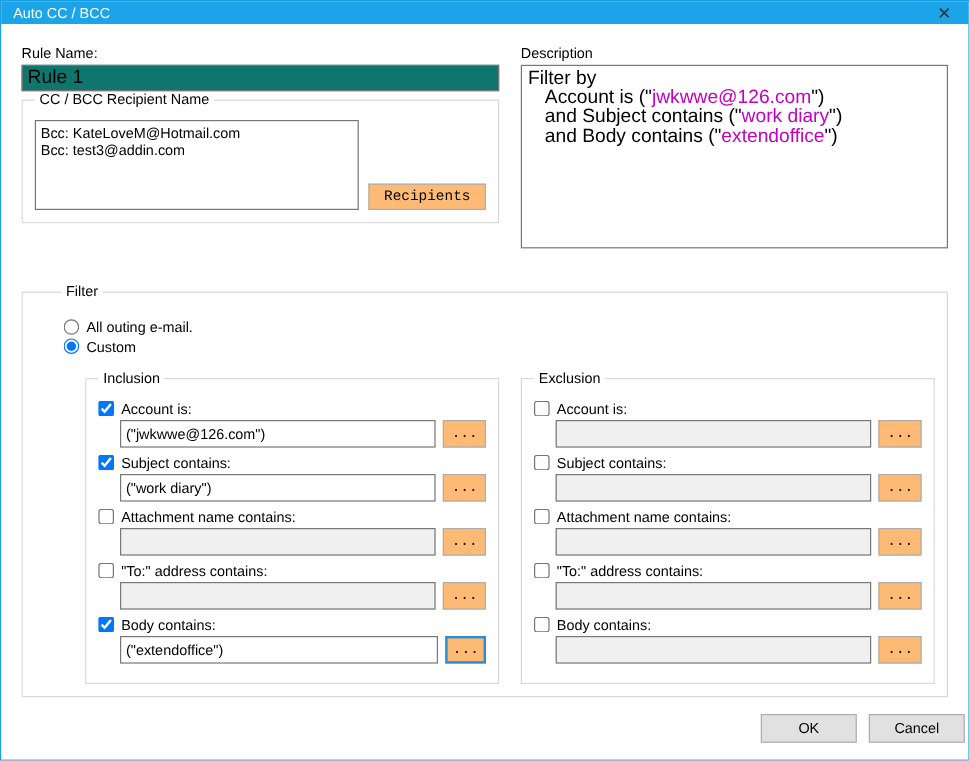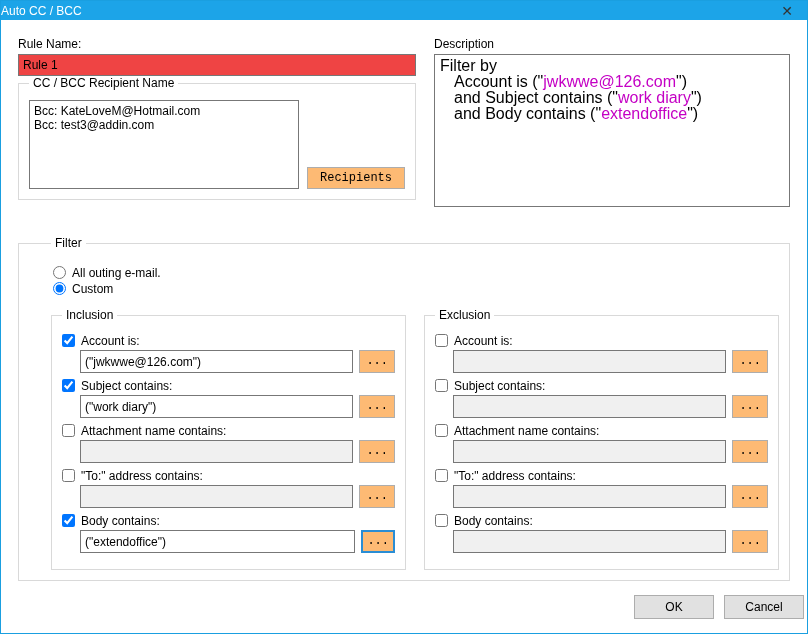--- a/index.html
+++ b/index.html
@@ -18,20 +18,21 @@
     display: flex;
     flex-direction: column;
     background: #fff;
   }
   .titlebar {
     height: 30px;
     background: #1ca4e8;
     color: #fff;
     display: flex;
     align-items: center;
+    padding-left: 10px;
     position: relative;
     font-size: 12px;
   }
   .titlebar .title {
     flex: 1;
   }
   .titlebar .close {
     width: 40px;
     height: 100%;
     display: flex;
@@ -78,26 +79,26 @@
     display: block;
     margin-bottom: 3px;
   }
   input.text-input {
     width: 100%;
     box-sizing: border-box;
     height: 22px;
     border: 1px solid #777;
     padding: 4px 4px;
     font-family: inherit;
-    font-size: 12px;
-    background: #ef4444;
+    font-size: 16px;
+    background: #0f766e;
   }
   textarea.recipients-box {
     width: 270px;
-    height: 89px;
+    height: 75px;
     resize: none;
     border: 1px solid #777;
     font-family: inherit;
     font-size: 12px;
     padding: 3px 4px;
     box-sizing: border-box;
     white-space: pre;
     overflow: hidden;
     background: #fff;
   }
@@ -151,20 +152,21 @@
     margin: 2px 0;
   }
   input[type=radio], input[type=checkbox] {
     margin: 0 2px 0 0;
     width: 13px;
     height: 13px;
   }
   .incl-excl-row {
     display: flex;
     gap: 18px;
+    margin-left: 20px;
   }
   .incl-col, .excl-col {
     flex: 1;
   }
   .criteria-block {
     margin-bottom: 4px;
   }
   .criteria-input-row {
     display: flex;
     align-items: center;

